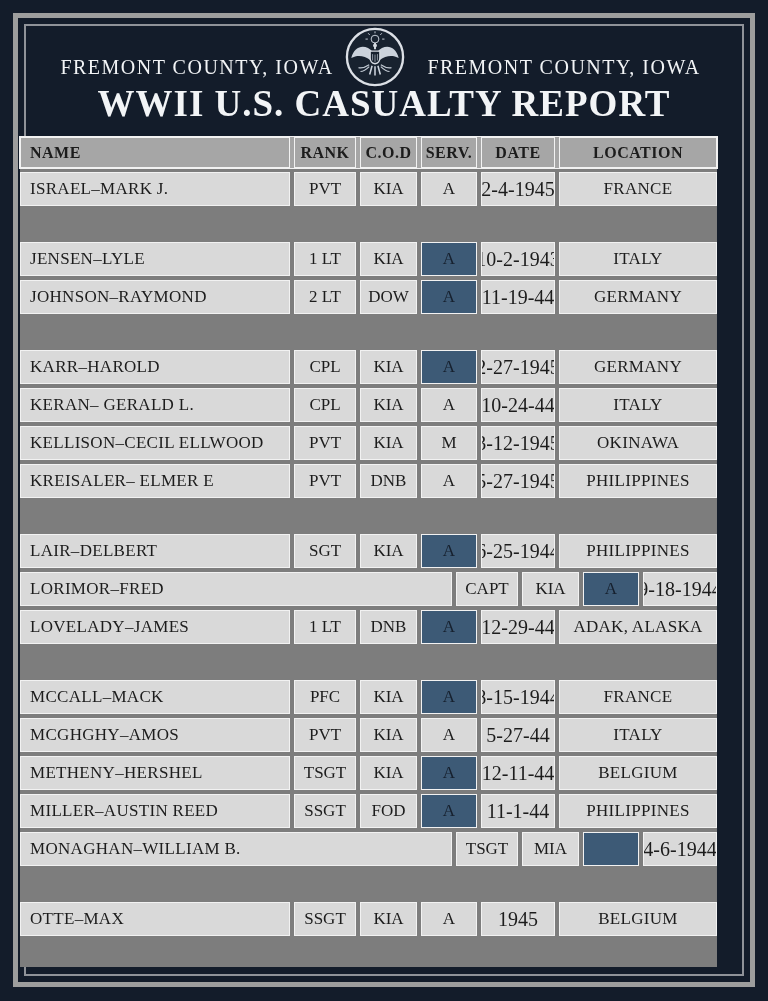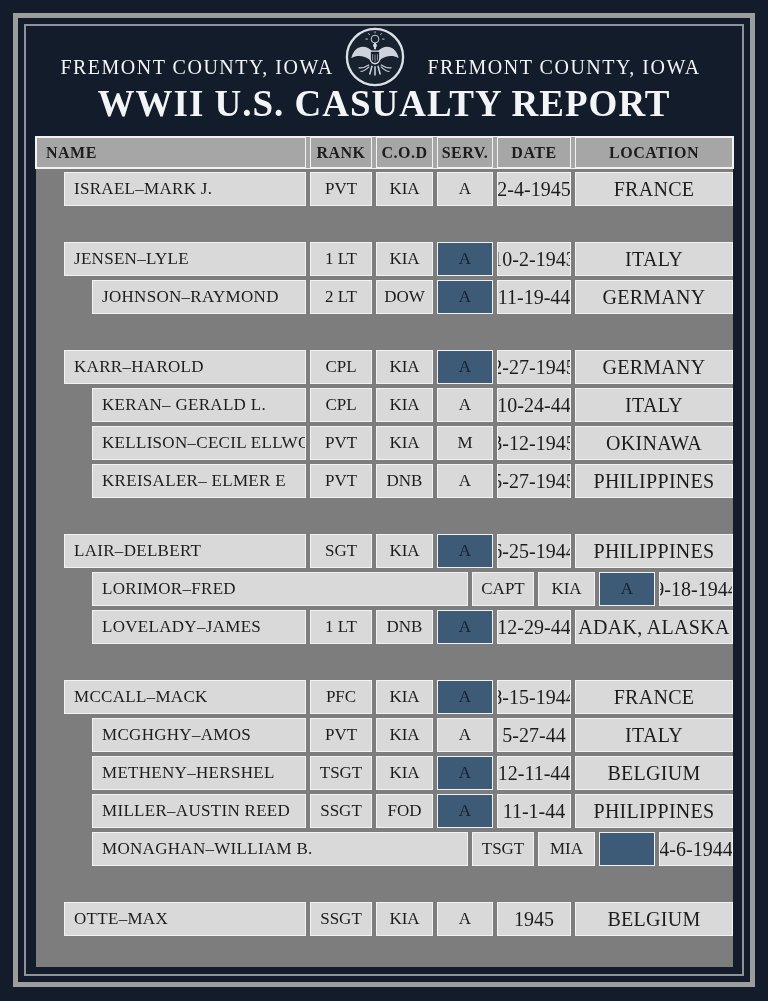--- a/index.html
+++ b/index.html
@@ -33,47 +33,47 @@
   .county-left{left:27px;}
   .county-right{left:394px;}
   .seal{position:absolute;left:344px;top:26px;width:62px;height:62px;}
   .title{
     position:absolute;top:82px;left:0;width:768px;text-align:center;
     color:var(--text-light);font-size:37px;letter-spacing:1px;font-weight:bold;
     margin:0;white-space:nowrap;
   }
 
   .table-wrap{
-    position:absolute;left:36px;top:137px;width:697px;height:830px;
+    position:absolute;left:20px;top:137px;width:697px;height:830px;
     background:var(--table-bg);
   }
   .thead{
     display:flex;gap:4px;height:31px;background:var(--header-bg);
     box-shadow:0 0 0 1px var(--cell-border);
   }
   .thead .cell{
     background:transparent;color:var(--text-dark);
     font-weight:bold;font-size:16px;letter-spacing:0.5px;
   }
   .rows{margin-top:4px;}
   .group + .group{margin-top:36px;}
-  .row{display:flex;gap:4px;height:34px;padding-left:28px;}
-  .row + .row{margin-top:4px;margin-left:28px;}
+  .row{display:flex;gap:4px;height:34px;}
+  .row + .row{margin-top:4px;}
   .cell{
     box-sizing:border-box;border:1px solid var(--cell-border);
     background:var(--cell-bg);color:var(--text-dark);
     display:flex;align-items:center;justify-content:center;
     font-size:17px;white-space:nowrap;overflow:hidden;
   }
   .c-name{flex:1;justify-content:flex-start;padding-left:9px;letter-spacing:0.3px;}
   .c-rank{width:62px;}
   .c-cod{width:57px;}
   .c-serv{width:56px;}
   .c-date{width:74px;font-size:20px;}
-  .c-loc{width:158px;font-size:20px;letter-spacing:0.3px;}
+  .c-loc{width:158px;font-size:17px;letter-spacing:0.3px;}
   .cell.hl{background:var(--highlight-cell);color:var(--highlight-text);}
 </style>
 </head>
 <body>
 
 <div class="frame-outer"></div>
 <div class="frame-inner"></div>
 
 <div class="county county-left">FREMONT COUNTY, IOWA</div>
 <div class="county county-right">FREMONT COUNTY, IOWA</div>

